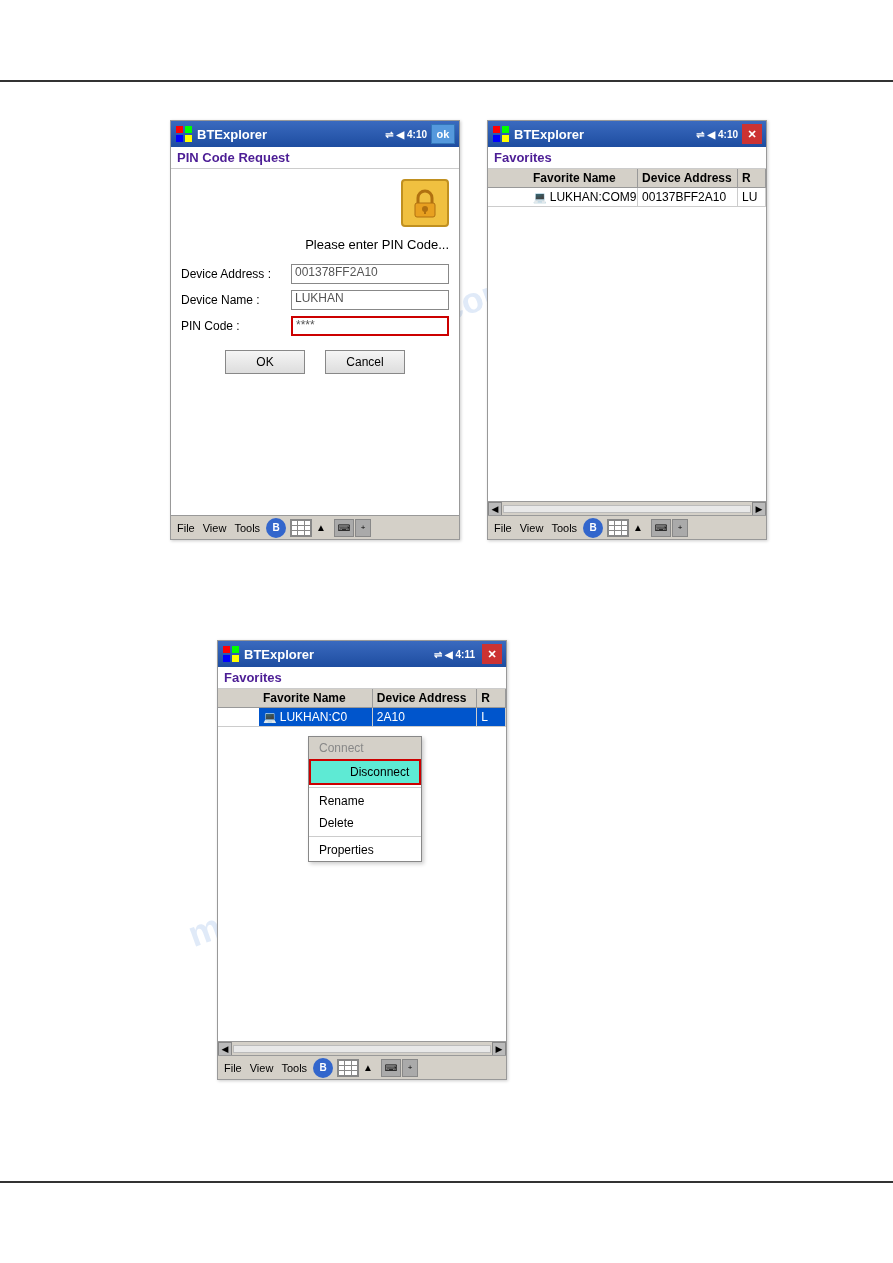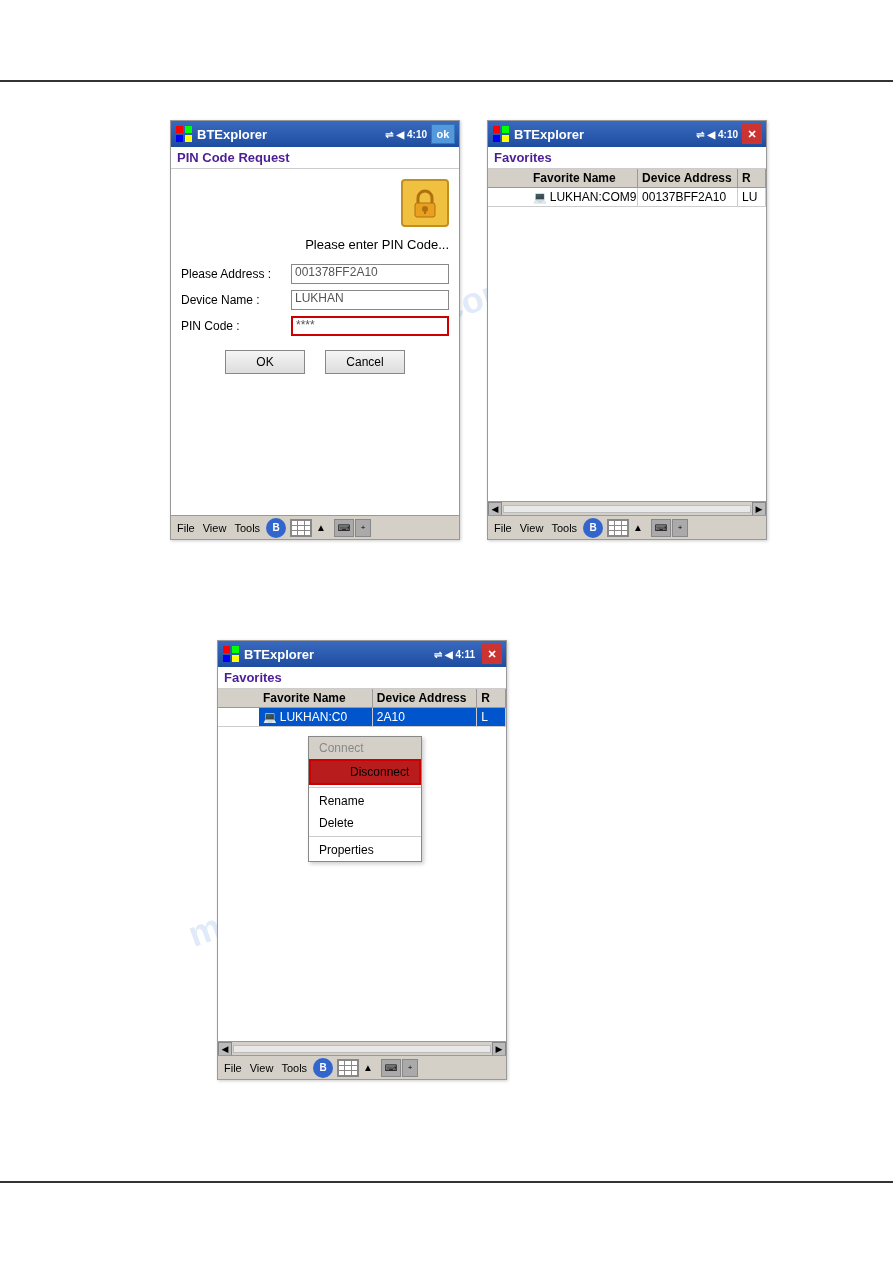--- a/index.html
+++ b/index.html
@@ -299,21 +299,21 @@
       box-shadow: 2px 2px 4px rgba(0,0,0,0.2);
       z-index: 10;
       min-width: 110px;
     }
     .context-item {
       padding: 4px 10px;
       font-size: 12px;
       cursor: pointer;
     }
     .context-item.highlighted {
-      background: #b91c1c;
+      background: #5eead4;
       border: 2px solid #cc0000;
       color: #000;
       padding-left: 39px;
     }
     .context-separator {
       height: 1px;
       background: #ccc;
       margin: 2px 0;
     }
     .context-item.connect-item {
@@ -367,21 +367,21 @@
           <rect x="8" y="18" width="20" height="14" rx="2" fill="#e8a020" stroke="#b07010" stroke-width="1"></rect>
           <path d="M11 18 V13 a7 7 0 0 1 14 0 V18" fill="none" stroke="#b07010" stroke-width="3"></path>
           <circle cx="18" cy="24" r="3" fill="#b07010"></circle>
           <rect x="17" y="24" width="2" height="5" fill="#b07010"></rect>
         </svg>
       </div>
       <span class="pin-prompt">Please enter PIN Code...</span>
     </div>
 
     <div class="pin-field-row">
-      <span class="pin-field-label">Please Address :</span>
+      <span class="pin-field-label">Device Address :</span>
       <div class="pin-field-input">
         <span>001378FF2A10</span>
       </div>
     </div>
 
     <div class="pin-field-row">
       <span class="pin-field-label">Device Name :</span>
       <div class="pin-field-input">
         <span>LUKHAN</span>
       </div>

